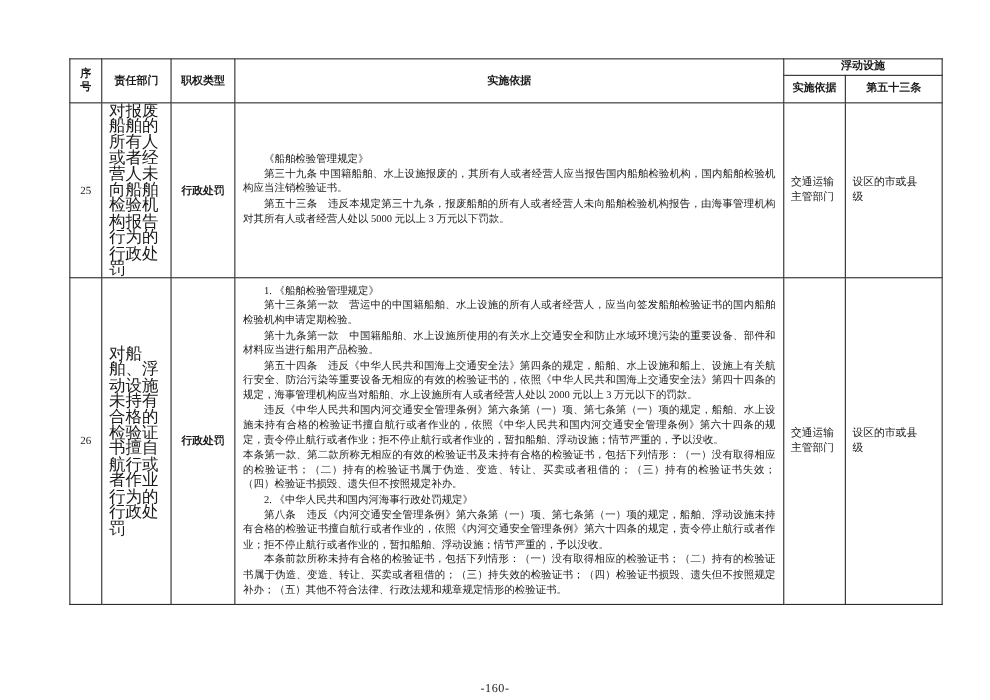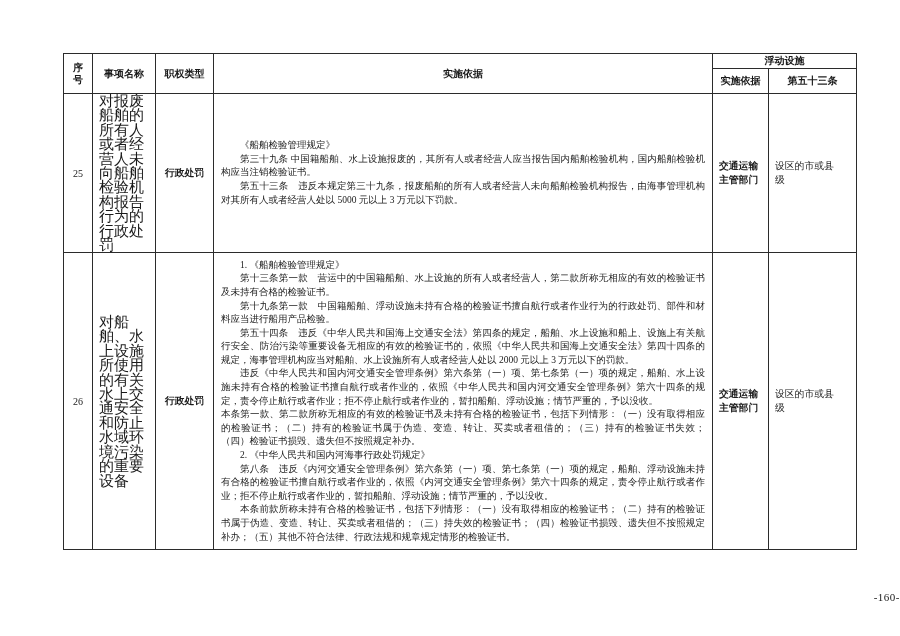--- a/index.html
+++ b/index.html
@@ -71,36 +71,35 @@
   }
   .basis p.para { margin: 0; text-indent: 0; }
   .basis p.para.ind { text-indent: 2em; }
   td.c-dept { vertical-align: middle; }
   .dept-inner {
     width: 42px;
     margin-left: 6px;
     font-size: 9.8px;
     line-height: 14px;
     text-align: left;
-    font-weight: bold;
   }
   td.c-level { vertical-align: middle; font-family: Liberation Serif, serif; }
   .level-inner {
     width: 62px;
     margin-left: 6px;
     font-size: 9.8px;
     line-height: 14px;
     text-align: left;
   }
   .page-number {
     position: absolute;
     left: 0;
     right: 0;
-    top: 591px;
-    text-align: right;
+    top: 620px;
+    text-align: center;
     font-size: 11px;
     color: #1a1a1a;
     letter-spacing: 0.5px;
   }
 </style>
 </head>
 <body>
 
 <div class="page">
 
@@ -110,21 +109,21 @@
       <col style="width:63px">
       <col style="width:58px">
       <col style="width:499px">
       <col style="width:56px">
       <col style="width:88px">
     </colgroup>
     <tbody>
         <tr class="h1">
       <th rowspan="2" class="th-no">序
 号</th>
-      <th rowspan="2">事项名称</th>
+      <th rowspan="2">责任部门</th>
       <th rowspan="2">职权类型</th>
       <th rowspan="2">实施依据</th>
       <th colspan="2">浮动设施</th>
     </tr>
     <tr class="h2">
       <th>实施依据</th>
       <th>第五十三条</th>
     </tr>
 
     <tr class="r25">
@@ -144,28 +143,28 @@
         <div class="dept-inner">交通运输主管部门</div>
       </td>
       <td class="c-level">
         <div class="level-inner">设区的市或县级</div>
       </td>
     </tr>
 
     <tr class="r26">
       <td class="c-no">26</td>
       <td class="c-name">
-        <div class="name-inner">对船舶、水上设施所使用的有关水上交通安全和防止水域环境污染的重要设备</div>
+        <div class="name-inner">对船舶、浮动设施未持有合格的检验证书擅自航行或者作业行为的行政处罚</div>
       </td>
       <td class="c-type">行政处罚</td>
       <td class="c-basis">
         <div class="basis">
               <p class="para ind">1. 《船舶检验管理规定》</p>
-              <p class="para ind">第十三条第一款　营运中的中国籍船舶、水上设施的所有人或者经营人，第二款所称无相应的有效的检验证书及未持有合格的检验证书。</p>
-              <p class="para ind">第十九条第一款　中国籍船舶、浮动设施未持有合格的检验证书擅自航行或者作业行为的行政处罚、部件和材料应当进行船用产品检验。</p>
+              <p class="para ind">第十三条第一款　营运中的中国籍船舶、水上设施的所有人或者经营人，应当向签发船舶检验证书的国内船舶检验机构申请定期检验。</p>
+              <p class="para ind">第十九条第一款　中国籍船舶、水上设施所使用的有关水上交通安全和防止水域环境污染的重要设备、部件和材料应当进行船用产品检验。</p>
               <p class="para ind">第五十四条　违反《中华人民共和国海上交通安全法》第四条的规定，船舶、水上设施和船上、设施上有关航行安全、防治污染等重要设备无相应的有效的检验证书的，依照《中华人民共和国海上交通安全法》第四十四条的规定，海事管理机构应当对船舶、水上设施所有人或者经营人处以 2000 元以上 3 万元以下的罚款。</p>
               <p class="para ind">违反《中华人民共和国内河交通安全管理条例》第六条第（一）项、第七条第（一）项的规定，船舶、水上设施未持有合格的检验证书擅自航行或者作业的，依照《中华人民共和国内河交通安全管理条例》第六十四条的规定，责令停止航行或者作业；拒不停止航行或者作业的，暂扣船舶、浮动设施；情节严重的，予以没收。</p>
               <p class="para">本条第一款、第二款所称无相应的有效的检验证书及未持有合格的检验证书，包括下列情形：（一）没有取得相应的检验证书；（二）持有的检验证书属于伪造、变造、转让、买卖或者租借的；（三）持有的检验证书失效；（四）检验证书损毁、遗失但不按照规定补办。</p>
               <p class="para ind">2. 《中华人民共和国内河海事行政处罚规定》</p>
               <p class="para ind">第八条　违反《内河交通安全管理条例》第六条第（一）项、第七条第（一）项的规定，船舶、浮动设施未持有合格的检验证书擅自航行或者作业的，依照《内河交通安全管理条例》第六十四条的规定，责令停止航行或者作业；拒不停止航行或者作业的，暂扣船舶、浮动设施；情节严重的，予以没收。</p>
               <p class="para ind">本条前款所称未持有合格的检验证书，包括下列情形：（一）没有取得相应的检验证书；（二）持有的检验证书属于伪造、变造、转让、买卖或者租借的；（三）持失效的检验证书；（四）检验证书损毁、遗失但不按照规定补办；（五）其他不符合法律、行政法规和规章规定情形的检验证书。</p>
             </div>
       </td>
       <td class="c-dept">
         <div class="dept-inner">交通运输主管部门</div>

